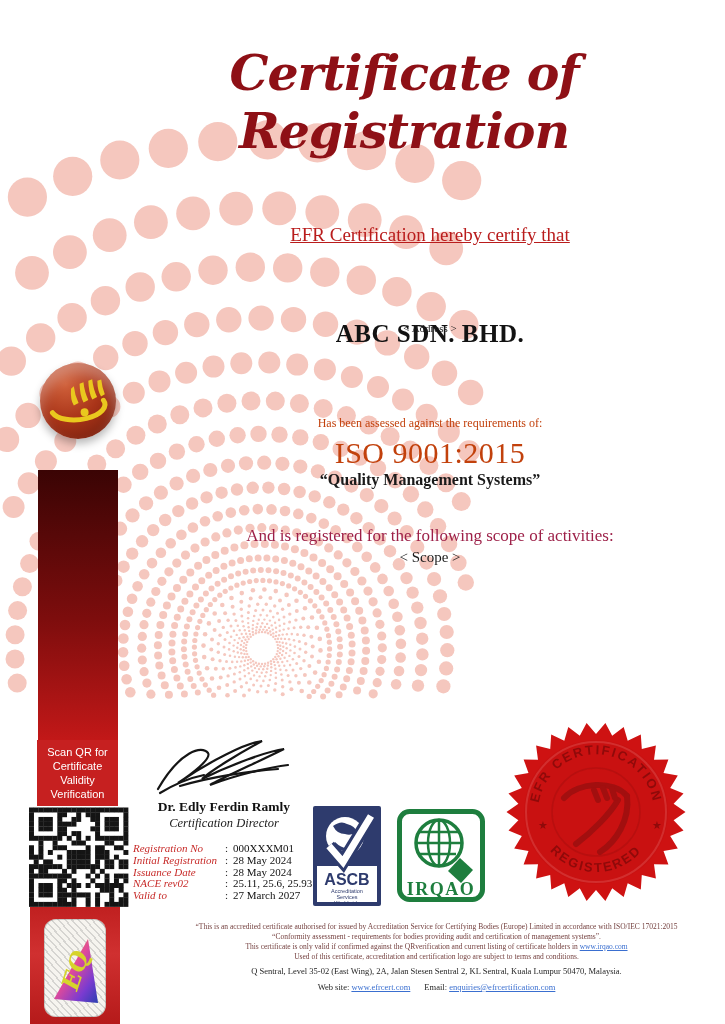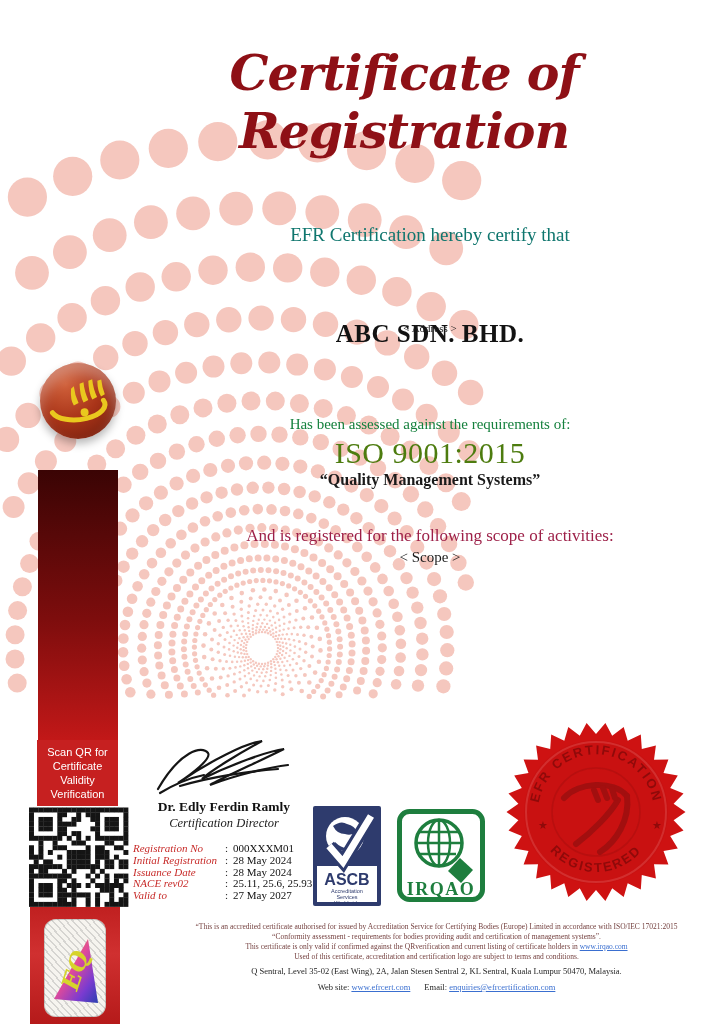--- a/index.html
+++ b/index.html
@@ -7,25 +7,25 @@
         font-family:"Liberation Serif",serif;margin:0 auto;padding-left:8px;}
   .abs{position:absolute;}
   
   #dots{position:absolute;left:0;top:0;z-index:0;}
   
   .title{left:75px;right:0;top:44px;text-align:center;z-index:3;
          font-family:"DejaVu Serif",serif;font-style:italic;font-weight:bold;
          font-size:49px;color:#8e1016;letter-spacing:-1px;}
   
   .bodycol{left:140px;width:580px;text-align:center;z-index:3;}
-  .certify-line{top:224px;font-size:19px;color:#0f766e;}
+  .certify-line{top:224px;font-size:19px;color:#b91c1c;text-decoration:underline;}
   .company{top:276px;font-size:25px;font-weight:bold;color:#121212;letter-spacing:.5px;margin-top:44px;}
   .addr{top:322px;font-size:11px;color:#1c1c1c;}
-  .assessed{top:416px;font-size:15px;color:#15803d;}
-  .standard{top:436px;font-size:30px;color:#4d7c0f;letter-spacing:.5px;}
+  .assessed{top:416px;font-size:12px;color:#c2410c;}
+  .standard{top:436px;font-size:30px;color:#c2410c;letter-spacing:.5px;}
   .stdname{top:471px;font-size:16px;font-weight:600;color:#1a1a1a;}
   .scopeline{top:526px;font-size:17px;color:#9d2048;}
   .scope{top:549px;font-size:15px;color:#1c1c1c;}
   
   .bar-top{left:38px;top:470px;width:80px;height:270px;z-index:2;
            background:linear-gradient(#3a0404,#7d0d0d 55%,#c21818);}
   .scan-box{left:37px;top:740px;width:81px;height:66px;z-index:2;background:#c62020;
             color:#fff;font-family:"Liberation Sans",sans-serif;font-size:11px;line-height:1.28;
             display:flex;align-items:center;justify-content:center;text-align:center;white-space:pre-line;}
   .qr-box{left:23px;top:806px;width:112px;height:101px;background:#fff;z-index:2;}
@@ -1184,21 +1184,21 @@
       <span class="regval">28 May 2024</span>
     </div>
     <div class="regrow">
       <span class="reglabel">NACE rev02</span>
       <span class="regsep">:</span>
       <span class="regval">25.11, 25.6, 25.93</span>
     </div>
     <div class="regrow">
       <span class="reglabel">Valid to</span>
       <span class="regsep">:</span>
-      <span class="regval">27 May 2027</span>
+      <span class="regval">27 March 2027</span>
     </div>
   </div>
 
   <svg class="abs ascb" width="68" height="100" viewBox="0 0 68 100">
     <rect width="68" height="100" rx="2" fill="#2e3b6d"></rect>
     <rect x="4" y="60" width="60" height="36" fill="#ffffff"></rect>
     <circle cx="32" cy="30" r="19" fill="#ffffff"></circle>
     <path d="M20 20 q8 -6 14 -2 q8 2 10 8 q-6 4 -12 2 q-8 0 -12 -8z" fill="#2e3b6d"></path>
     <path d="M22 36 q6 6 12 6 q-2 4 -8 2 q-6 -2 -4 -8z" fill="#2e3b6d"></path>
     <path d="M16 40 L30 56 L58 10" stroke="#2e3b6d" stroke-width="13" fill="none"></path>

